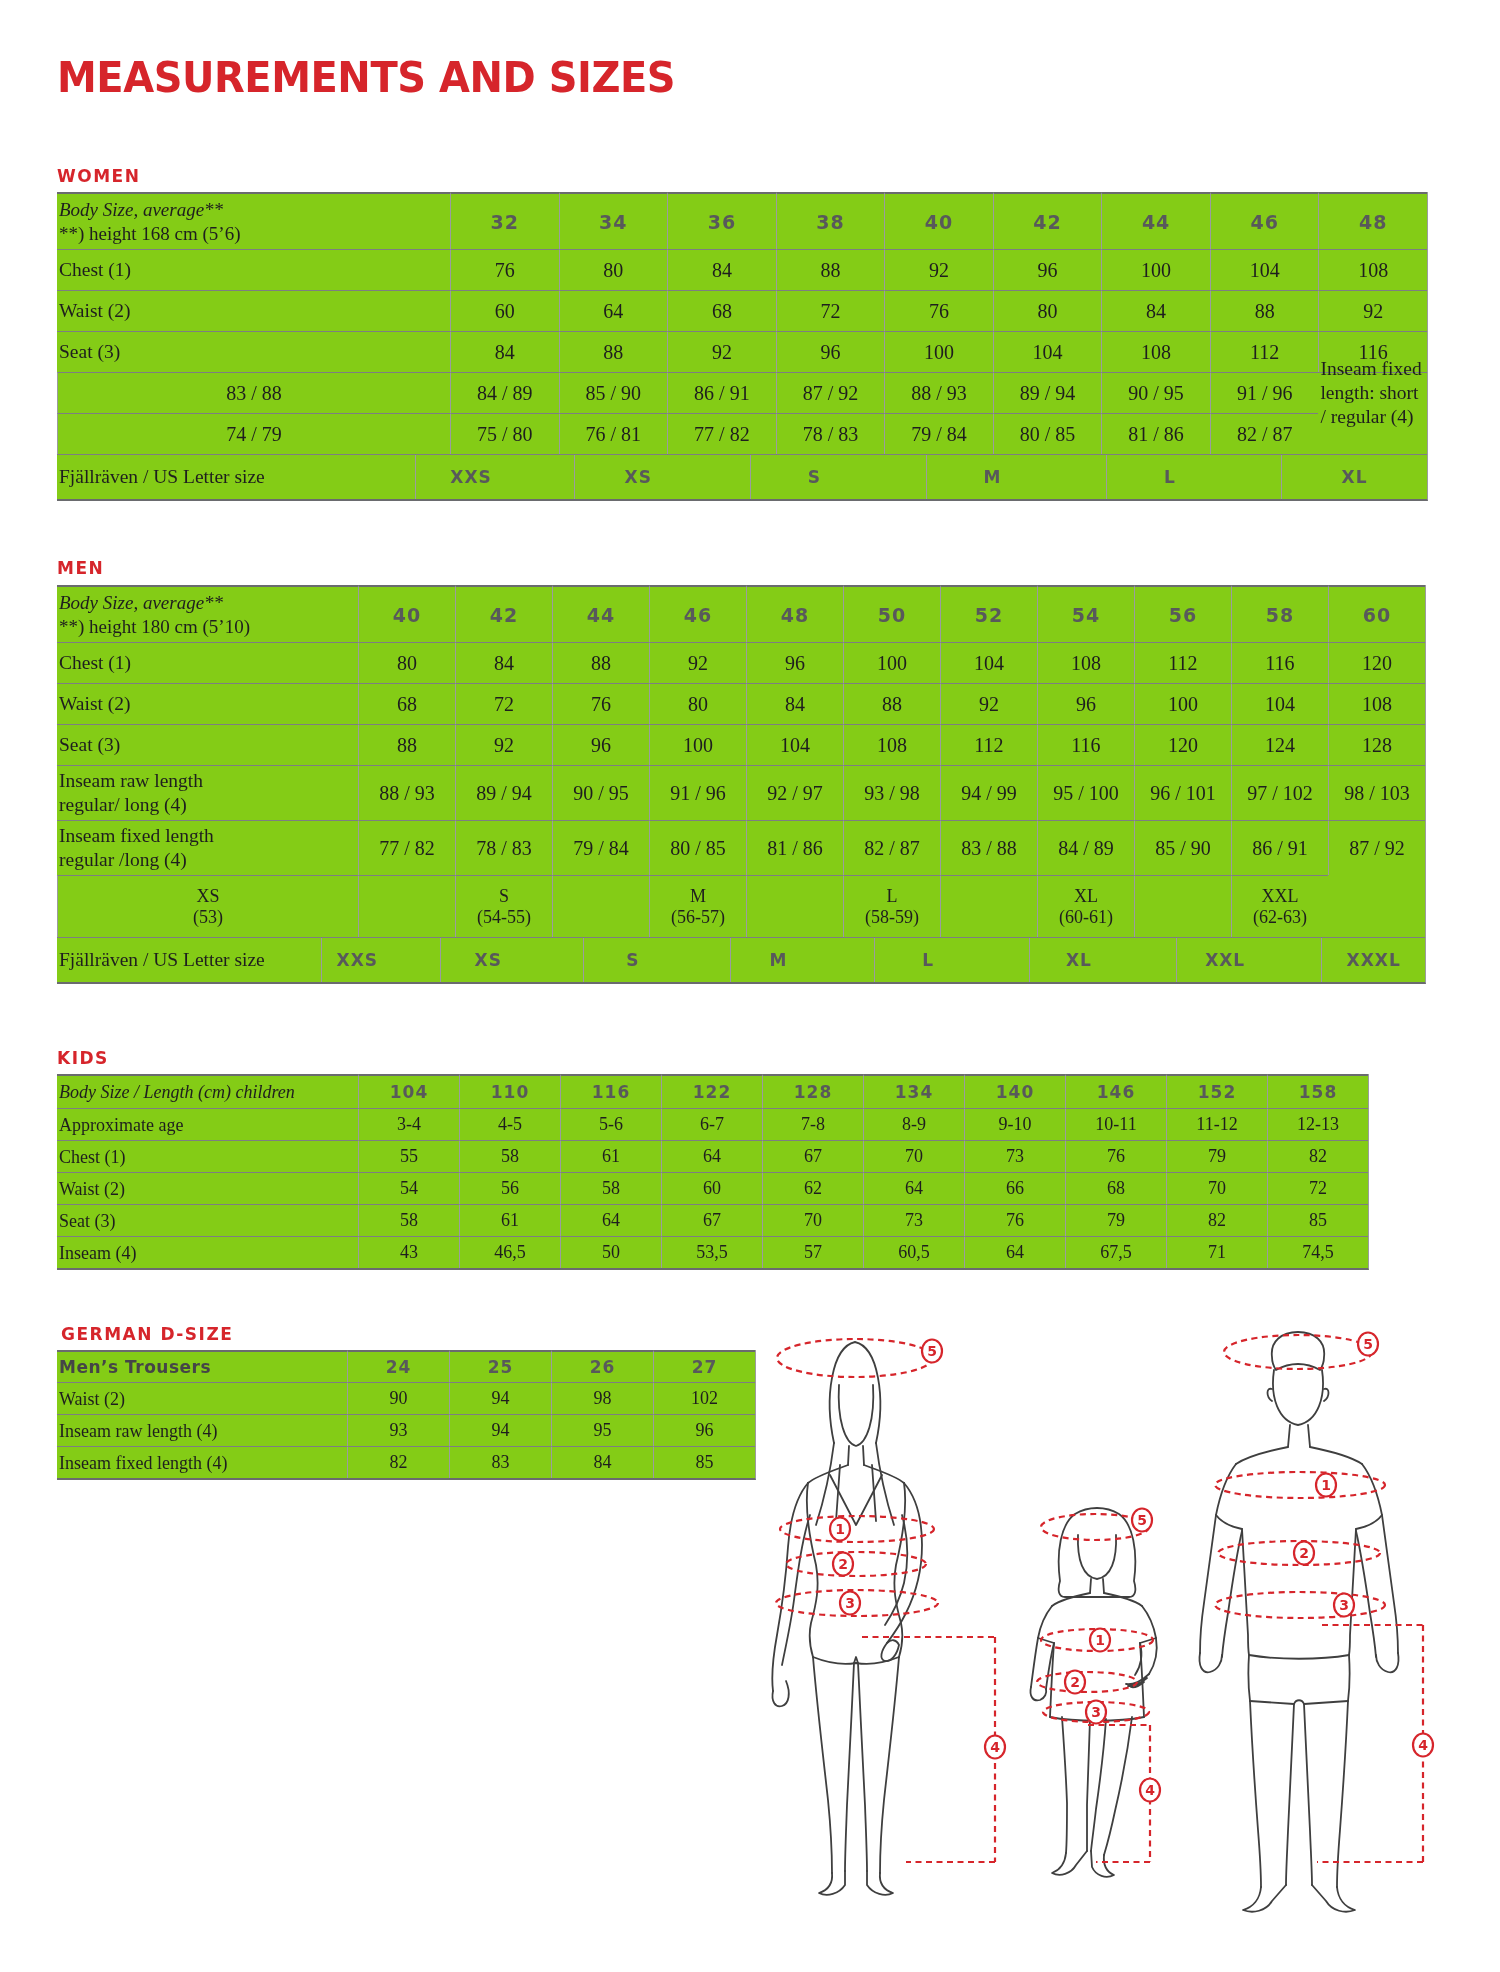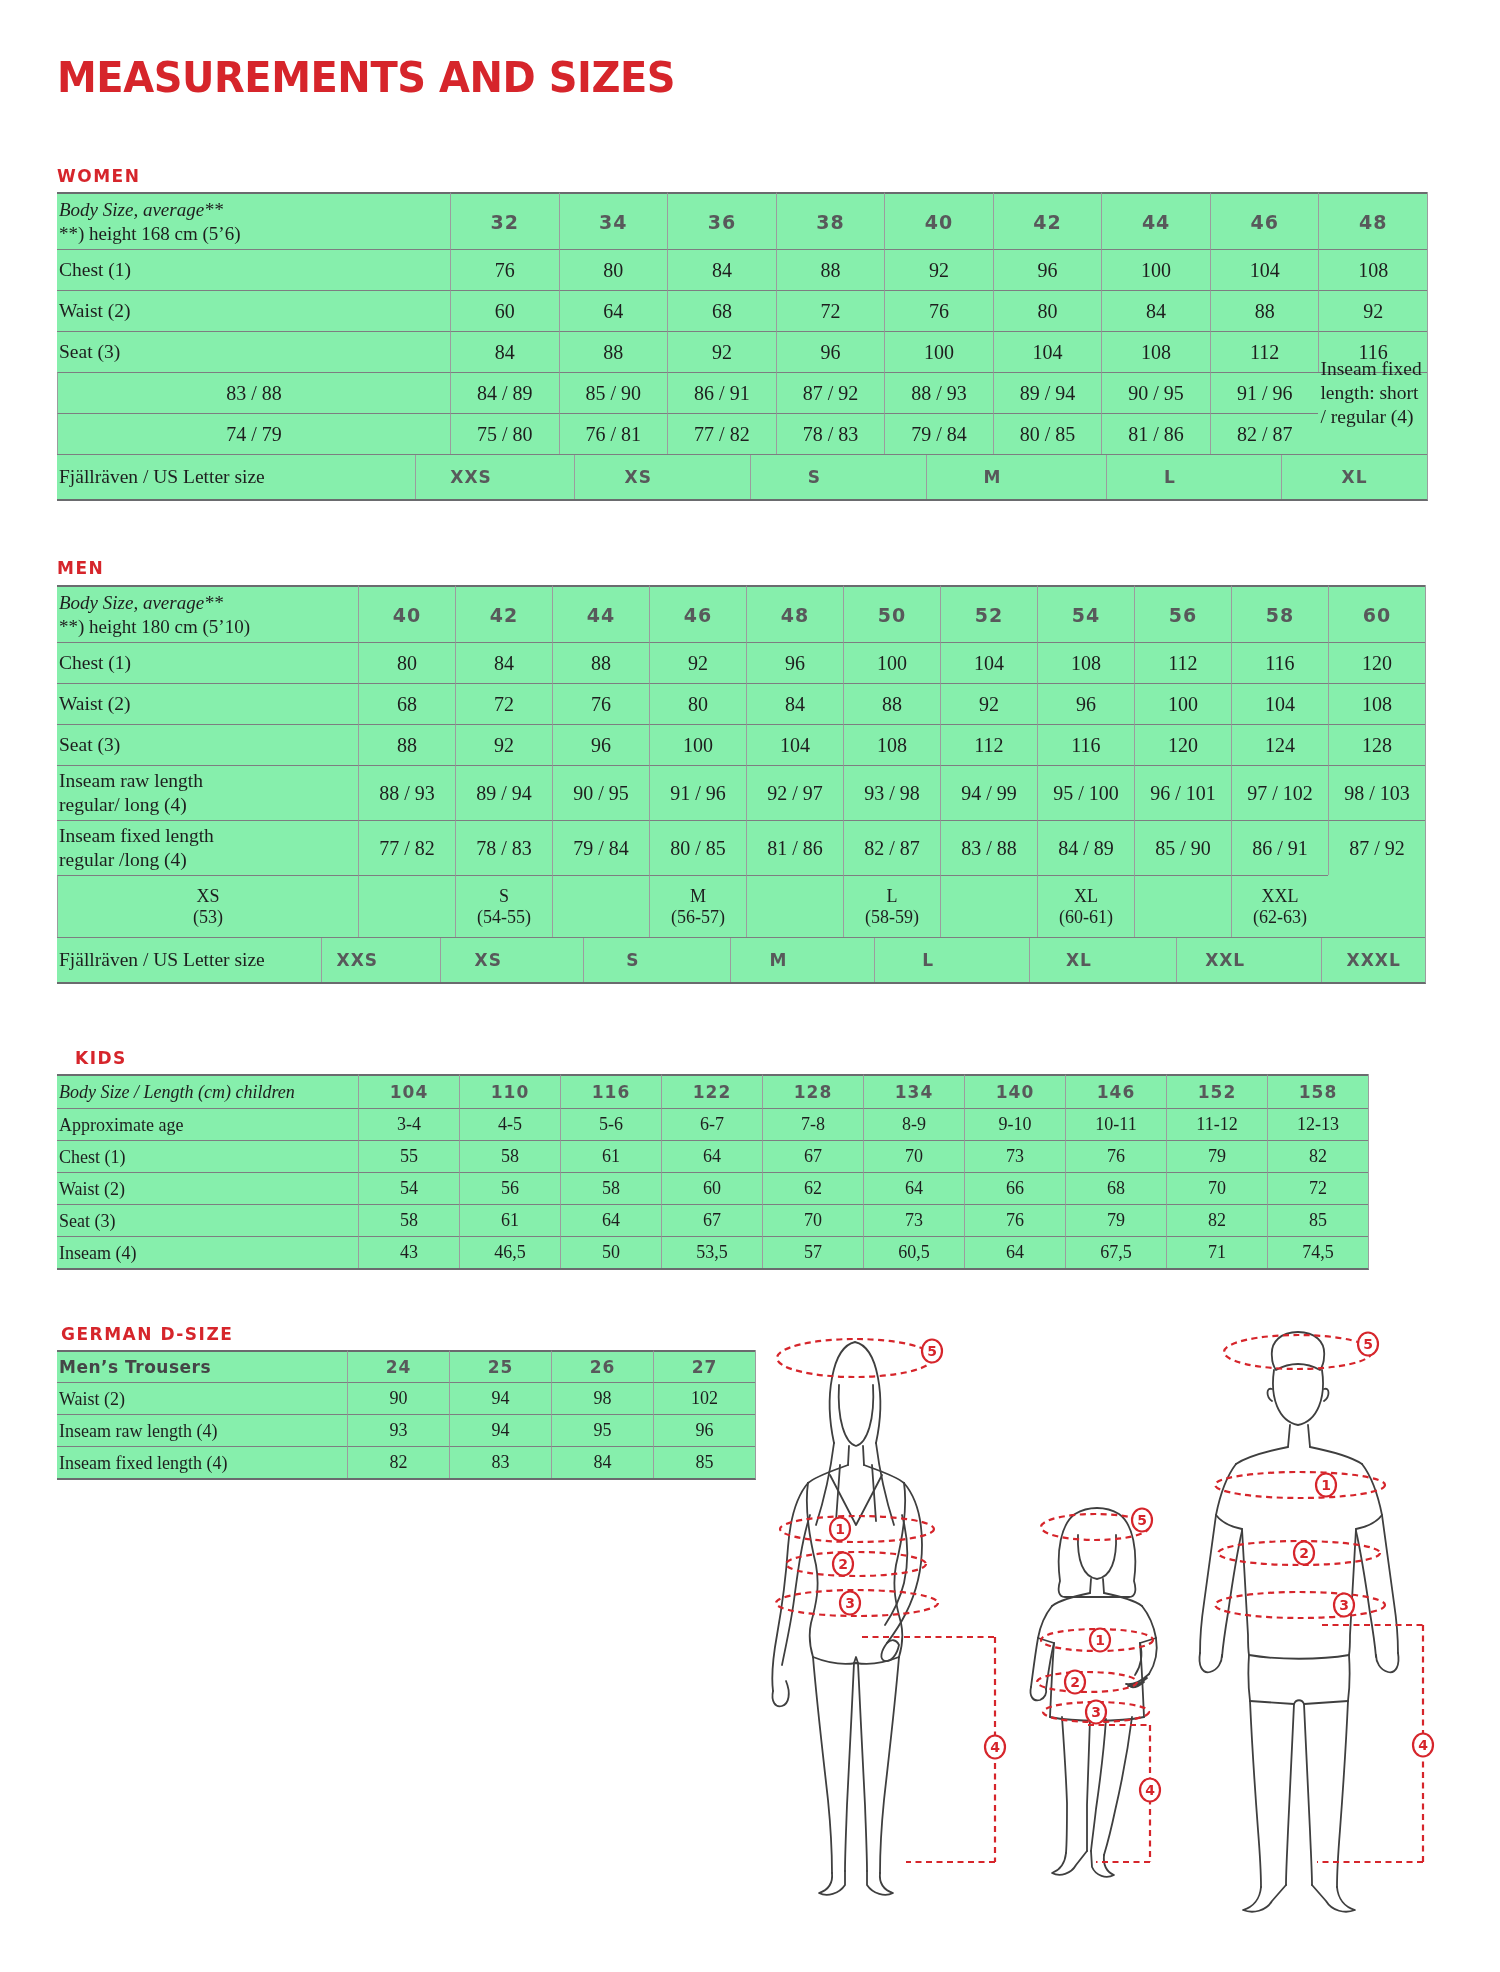--- a/index.html
+++ b/index.html
@@ -7,21 +7,21 @@
     --ink:#1e1e1e;
     --gray-head:#58595b;
     --line-h:#7d7e81;
     --line-h2:#6a6b6e;
     --line-v:#9b9c9e;
   }
   html,body{margin:0;padding:0;background:#ffffff;}
   body{width:1500px;height:1972px;position:relative;font-family:"Liberation Serif",serif;color:var(--ink);overflow:hidden;}
   .title{position:absolute;left:57px;top:52px;margin:0;font-family:"DejaVu Sans",sans-serif;font-weight:bold;font-size:43px;letter-spacing:-0.5px;color:var(--red);transform:scaleX(.93);transform-origin:left top;white-space:nowrap;}
   .section-label{position:absolute;margin:0;font-family:"DejaVu Sans",sans-serif;font-weight:bold;font-size:17px;letter-spacing:1.5px;color:var(--red);white-space:nowrap;}
-  .size-table{position:absolute;display:grid;border-bottom:2px solid var(--line-h2);border-right:1px solid var(--line-v);background:#86efac;}
+  .size-table{position:absolute;display:grid;border-bottom:2px solid var(--line-h2);border-right:1px solid var(--line-v);background:#84cc16;}
   .c{display:flex;align-items:center;justify-content:center;border-top:1px solid var(--line-h);box-sizing:border-box;min-width:0;}
   .c.hr{border-top:2px solid var(--line-h2);}
   .c.sz,.c.val,.c.hm{border-left:1px solid var(--line-v);}
   .c.lbl{justify-content:flex-start;padding-left:2px;flex-direction:column;align-items:flex-start;justify-content:center;}
   .lbl span{display:block;line-height:24px;}
   .it{font-style:italic;font-size:19px;}
   .rm{font-size:19px;}
   .gh{font-family:"DejaVu Sans",sans-serif;font-weight:bold;font-size:17px;color:#454547;letter-spacing:.5px;line-height:20px;}
   .one{font-size:19.5px;line-height:22px;}
   .sz{font-family:"DejaVu Sans",sans-serif;font-weight:bold;font-size:19px;letter-spacing:1px;color:var(--gray-head);}
@@ -251,21 +251,21 @@
       <div class="lcell" style="width: calc(12.4% - 37.324px);">XS</div>
       <div class="lcell" style="width: calc(12.8% - 38.528px);">S</div>
       <div class="lcell" style="width: calc(12.6% - 37.926px);">M</div>
       <div class="lcell" style="width: calc(13.9% - 41.839px);">L</div>
       <div class="lcell" style="width: calc(12.9% - 38.829px);">XL</div>
       <div class="lcell" style="width: calc(12.7% - 38.227px);">XXL</div>
       <div class="lcell" style="width: calc(13.5% - 40.635px);">XXXL</div>
     </div>
   </div>
 
-<h2 class="section-label" style="left:75px;top:1048px;">KIDS</h2>
+<h2 class="section-label" style="left:57px;top:1048px;">KIDS</h2>
 <div class="size-table t-small" id="t-kids" style="left: 57px; top: 1074px; width: 1311px; grid-template-columns: 301px repeat(10, 1fr); grid-template-rows: 34px 32px 32px 32px 32px 32px;">
     <div class="c lbl hr">
       <span class="it one">Body Size / Length (cm) children</span>
     </div>
     <div class="c sz hr">104</div>
     <div class="c sz hr">110</div>
     <div class="c sz hr">116</div>
     <div class="c sz hr">122</div>
     <div class="c sz hr">128</div>
     <div class="c sz hr">134</div>

